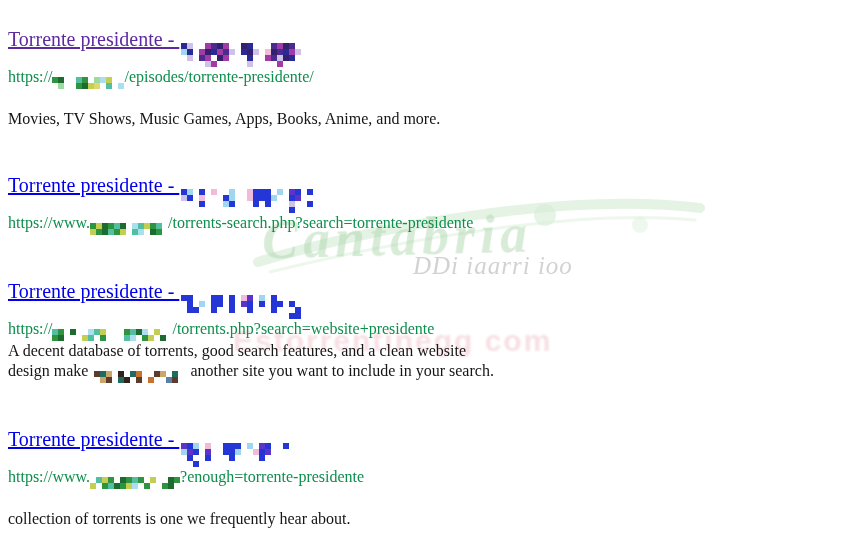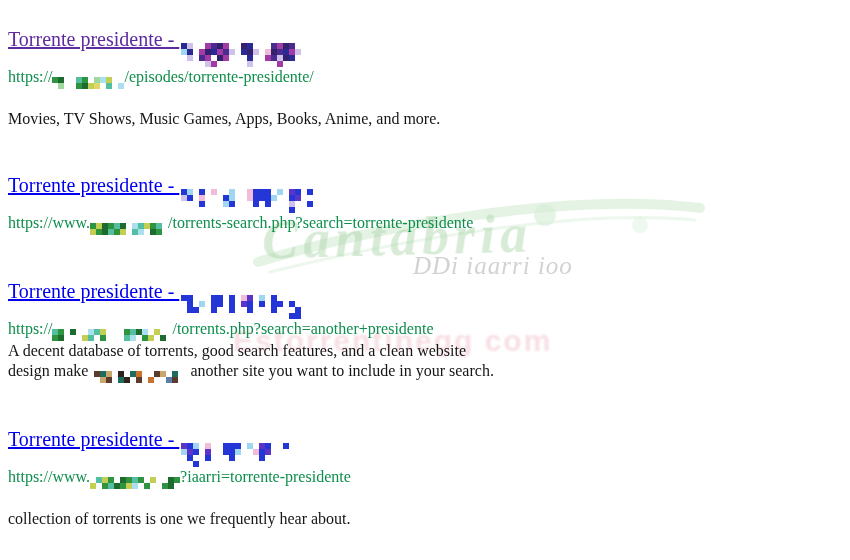--- a/index.html
+++ b/index.html
@@ -424,21 +424,21 @@
           <i></i>
           <i></i>
           <i style="background: rgb(84, 191, 160);"></i>
           <i style="background: rgb(170, 223, 240);"></i>
           <i></i>
           <i style="background: rgb(47, 148, 64);"></i>
           <i style="background: rgb(195, 207, 82);"></i>
           <i></i>
           <i style="background: rgb(29, 107, 46);"></i>
           <i></i>
-        </span><span>/torrents.php?search=another+presidente</span></div>
+        </span><span>/torrents.php?search=website+presidente</span></div>
     <div class="desc">
       <span>A decent database of torrents, good search features, and a clean website</span><br>
       <span>design make </span><span class="mosaic dmosaic" style="grid-template-columns: repeat(15, 6px); grid-auto-rows: 6px;">
           <i style="background: rgb(90, 59, 46);"></i>
           <i style="background: rgb(31, 107, 94);"></i>
           <i style="background: rgb(201, 166, 107);"></i>
           <i></i>
           <i style="background: rgb(49, 34, 28);"></i>
           <i></i>
           <i style="background: rgb(31, 107, 94);"></i>
@@ -578,20 +578,20 @@
           <i style="background: rgb(47, 148, 64);"></i>
           <i style="background: rgb(195, 207, 82);"></i>
           <i style="background: rgb(170, 223, 240);"></i>
           <i></i>
           <i style="background: rgb(47, 148, 64);"></i>
           <i></i>
           <i></i>
           <i style="background: rgb(47, 148, 64);"></i>
           <i style="background: rgb(29, 107, 46);"></i>
           <i></i>
-        </span><span>?iaarri=torrente-presidente</span></div>
+        </span><span>?enough=torrente-presidente</span></div>
     <div class="desc">
       <br>
       <span>collection of torrents is one we frequently hear about.</span><span></span>
     </div>
   </div>
 
 </main>
 
 </body></html>

